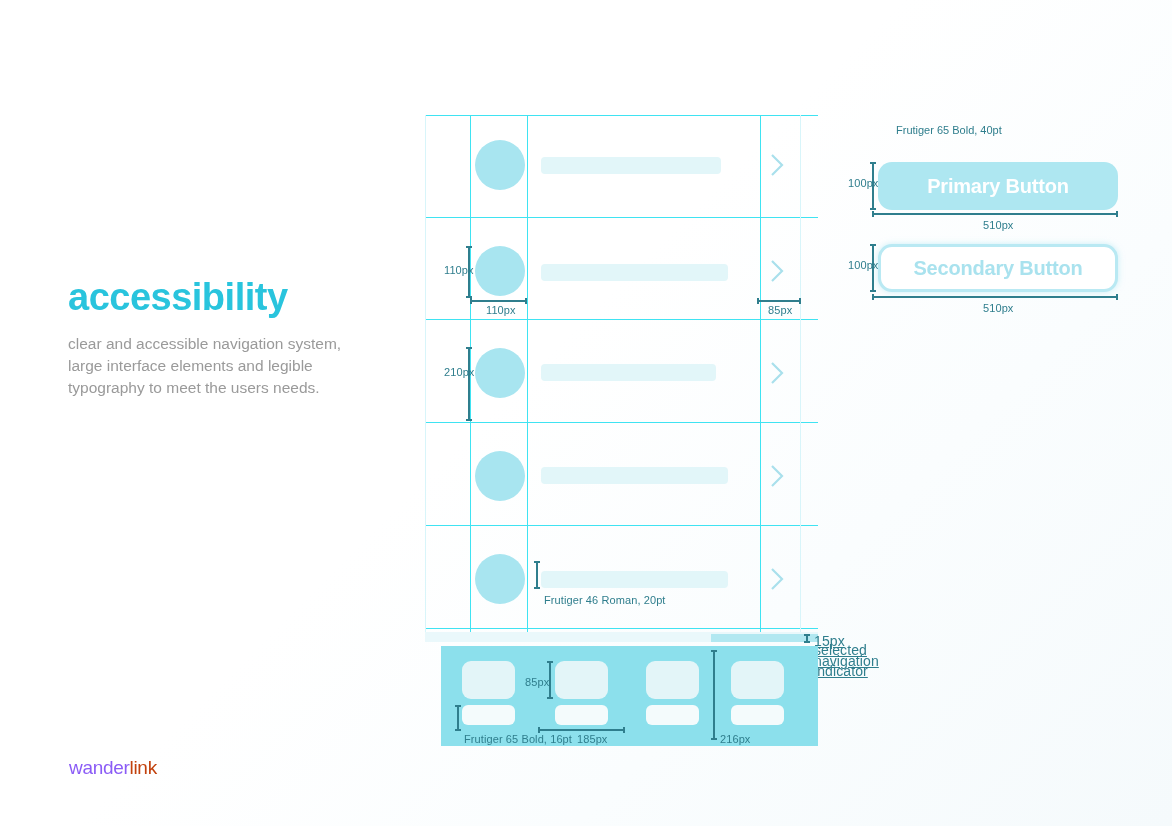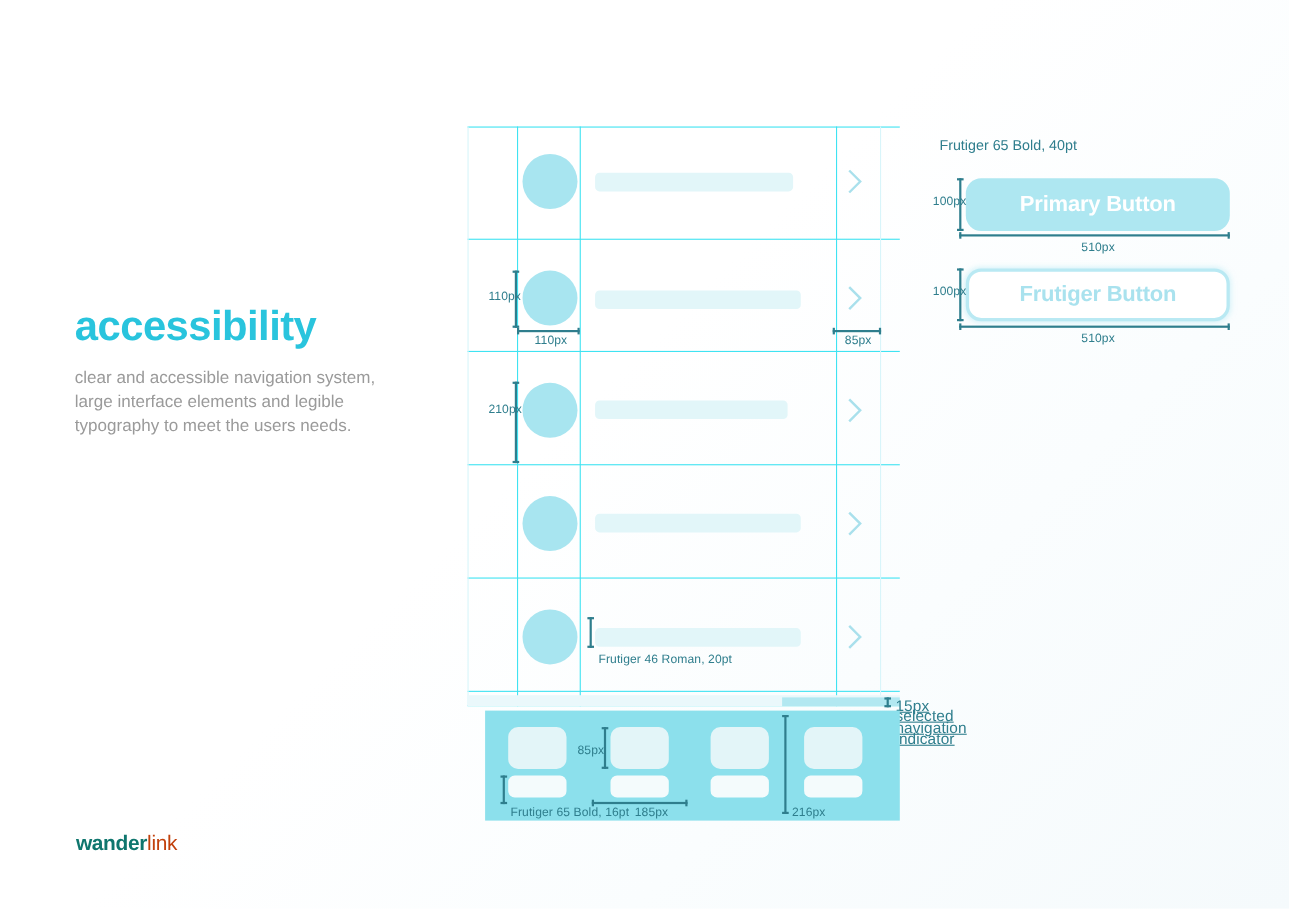--- a/index.html
+++ b/index.html
@@ -16,21 +16,21 @@
     font-size:38px;font-weight:bold;color:#29c4dd;letter-spacing:-0.5px;
     line-height:1;
   }
   #subcopy{
     position:absolute;left:68px;top:333px;width:290px;
     font-size:15.5px;line-height:22px;color:#9a9a9a;font-weight:normal;
   }
 
   
   #logo{position:absolute;left:69px;top:757px;font-size:19px;letter-spacing:-0.3px;}
-  #logo .b{font-weight:bold;color:#0f766e;}
+  #logo .b{font-weight:normal;color:#8b5cf6;}
   #logo .l{font-weight:normal;color:#c2410c;}
 
   
   .guide-h{position:absolute;height:1px;background:#3fe3f2;left:425px;width:393px;}
   .guide-v{position:absolute;width:1px;background:#3fe3f2;}
   .guide-v.faint{background:#d8f5fa;}
 
   
   .row{position:absolute;left:425px;width:393px;height:101px;}
   .avatar{position:absolute;width:50px;height:50px;border-radius:50%;background:#a8e5f0;}
@@ -56,21 +56,21 @@
 
   
   #tabstrip{position:absolute;left:425px;top:632px;width:393px;height:10px;background:#eaf8fb;}
   #navindicator{position:absolute;left:711px;top:634px;width:107px;height:8px;background:#b2e8f1;}
   #tabbar{position:absolute;left:441px;top:646px;width:377px;height:100px;background:#8ce0ec;}
   .tabitem{position:absolute;width:53px;}
   .tabicon{position:absolute;width:53px;height:38px;border-radius:9px;background:#e3f5f8;}
   .tablabel{position:absolute;width:53px;height:20px;border-radius:6px;background:#f4fbfc;}
 
   
-  #btnSpecFont{position:absolute;left:854px;top:124px;font-size:13px;color:#2f7e8d;}
+  #btnSpecFont{position:absolute;left:896px;top:124px;font-size:11px;color:#2f7e8d;}
   .btn{position:absolute;left:878px;width:240px;height:48px;border-radius:14px;
        display:flex;align-items:center;justify-content:center;
        font-size:20px;font-weight:bold;letter-spacing:-0.2px;}
   #btnPrimary{top:162px;background:#aee7f1;color:#ffffff;}
   #btnSecondary{top:244px;background:#ffffff;border:3px solid #b9e9f3;box-sizing:border-box;color:#a9e2ee;
                 box-shadow:0 0 6px rgba(160,225,240,.55);}
 </style>
 </head>
 <body>
 
@@ -204,20 +204,20 @@
 
   <div class="btn" id="btnPrimary">
     <span>Primary Button</span>
   </div>
   <div class="vmeas" style="left:872px;top:162px;height:48px;"></div>
   <div class="ann" style="left:848px;top:177px;">100px</div>
   <div class="hmeas" style="left:872px;top:213px;width:246px;"></div>
   <div class="ann" style="left:983px;top:219px;">510px</div>
 
   <div class="btn" id="btnSecondary">
-    <span>Frutiger Button</span>
+    <span>Secondary Button</span>
   </div>
   <div class="vmeas" style="left:872px;top:244px;height:48px;"></div>
   <div class="ann" style="left:848px;top:259px;">100px</div>
   <div class="hmeas" style="left:872px;top:296px;width:246px;"></div>
   <div class="ann" style="left:983px;top:302px;">510px</div>
 
 </div>
 
 </body></html>

